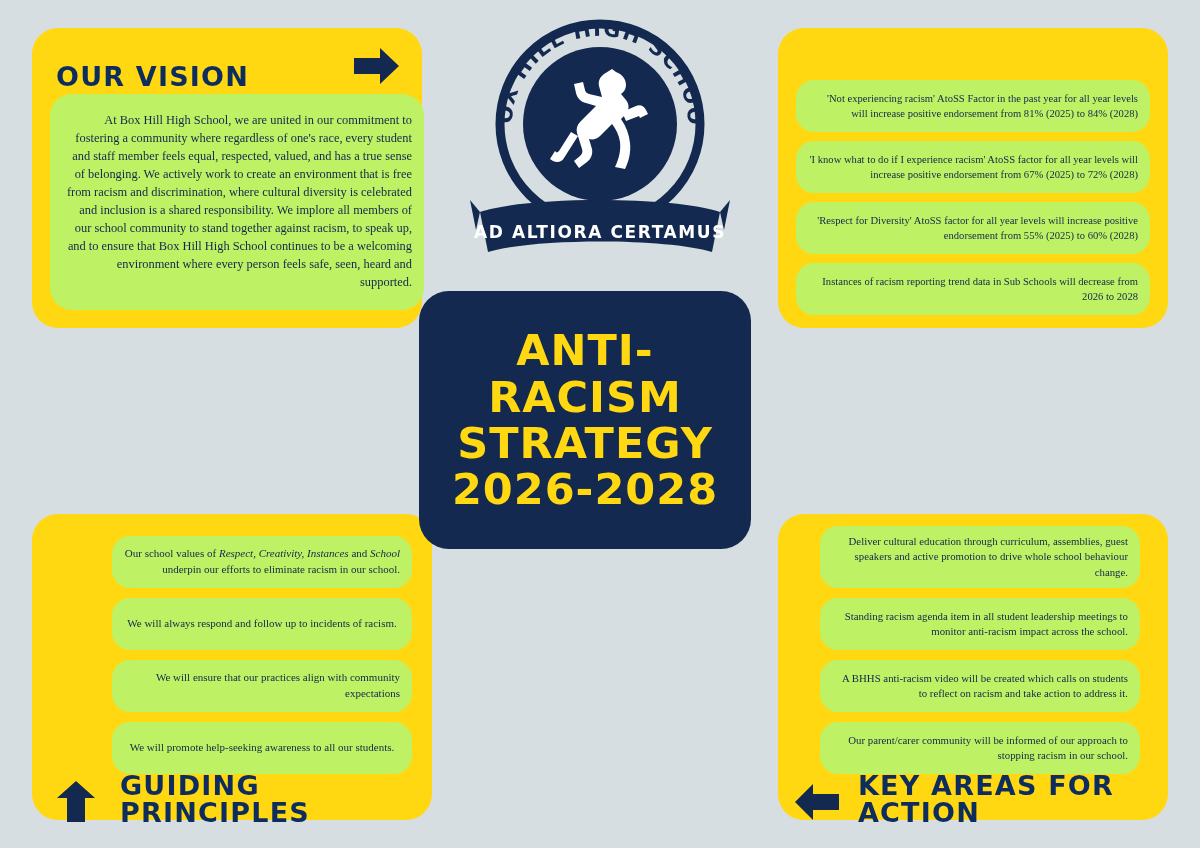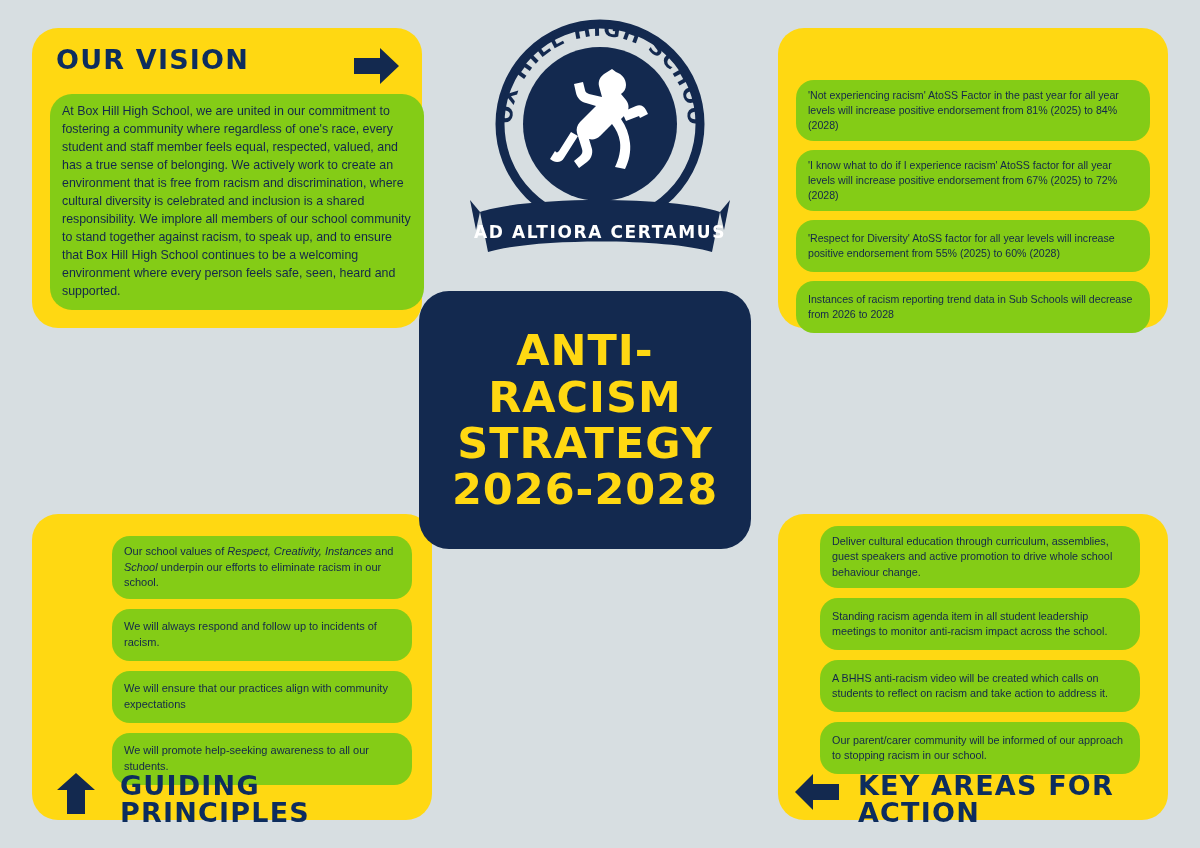--- a/index.html
+++ b/index.html
@@ -35,41 +35,42 @@
     color: #0d2d5e;
     font-size: 27px;
     letter-spacing: 1.2px;
     line-height: 1;
   }
 
   
   .head-row {
     position: absolute;
     display: flex;
-    align-items: flex-start;
+    align-items: flex-end;
   }
   #vision-head  { left: 24px;  top: 18px;  width: 344px; justify-content: space-between; }
   #goals-head   { left: 20px;  top: 18px;  width: 348px; justify-content: space-between; }
   #guiding-head { left: 22px;  top: 258px; width: 356px; justify-content: flex-start; gap: 22px; }
   #actions-head { left: 16px;  top: 258px; width: 360px; justify-content: flex-start; gap: 18px; }
 
   .arrow { display: block; }
 
   
   .card {
-    background: #84cc16;
+    background: #bef264;
     border-radius: 18px;
     color: #13274b;
-    text-align: left;
+    text-align: right;
     font-size: 11.5px;
     line-height: 1.42;
     padding: 8px 12px;
     display: flex;
     align-items: center;
     justify-content: center;
+    font-family: Liberation Serif, serif;
   }
 
   #vision-card {
     position: absolute;
     left: 18px; top: 66px;
     width: 374px; height: 216px;
     border-radius: 22px;
     padding: 14px 12px;
     font-size: 12.4px;
     line-height: 1.45;

